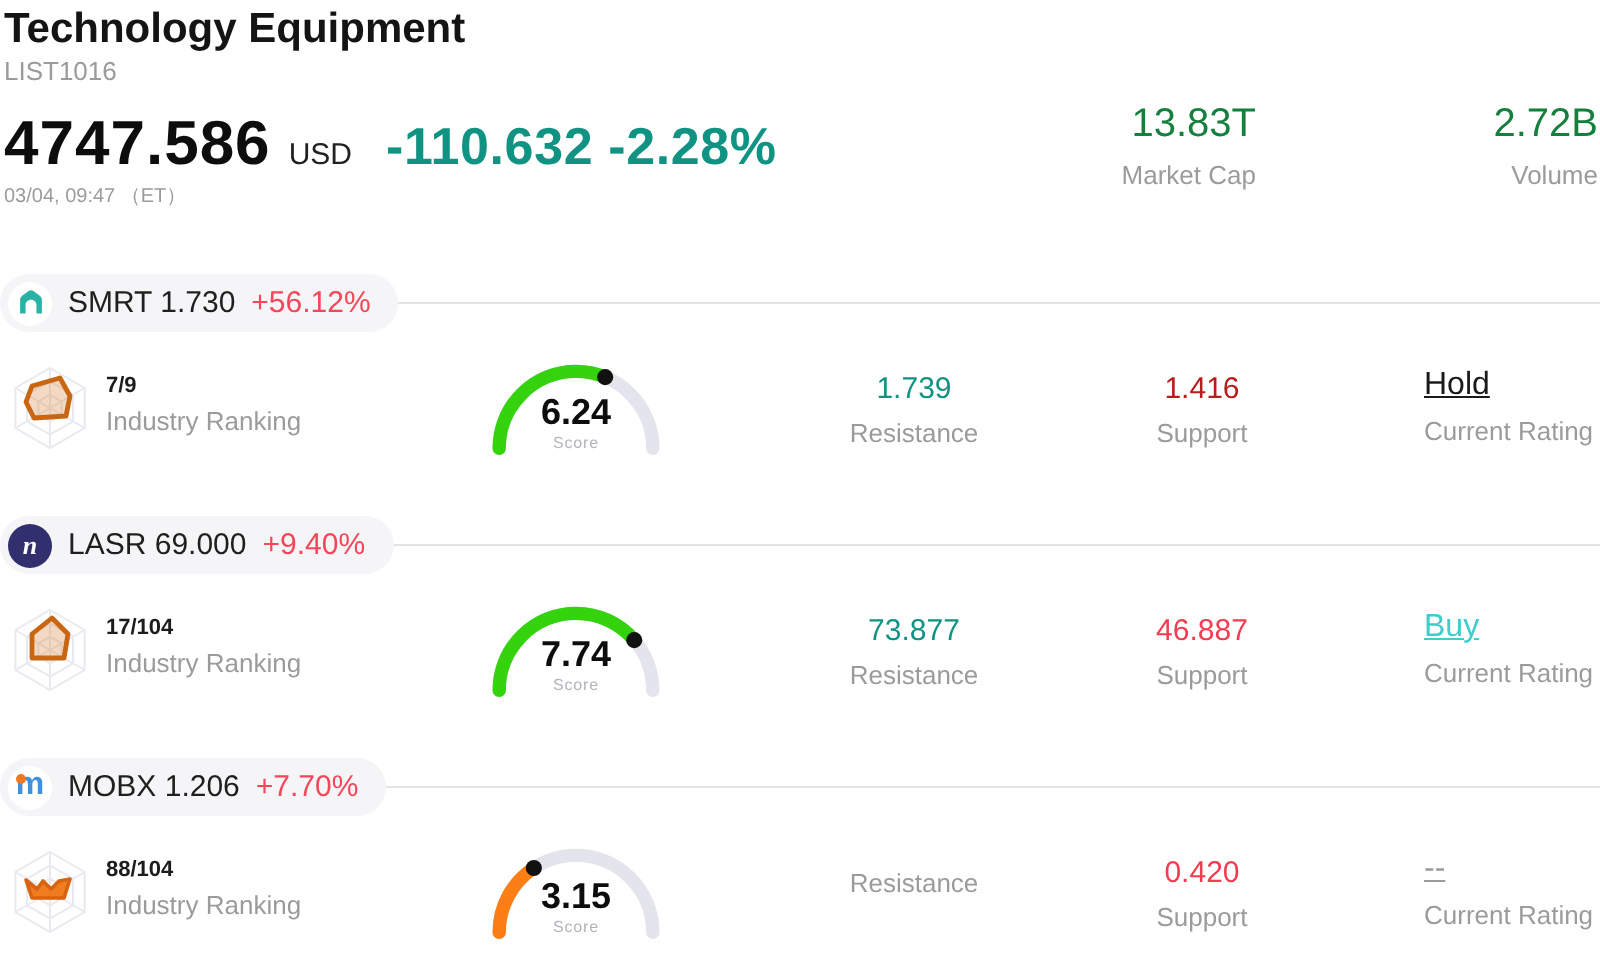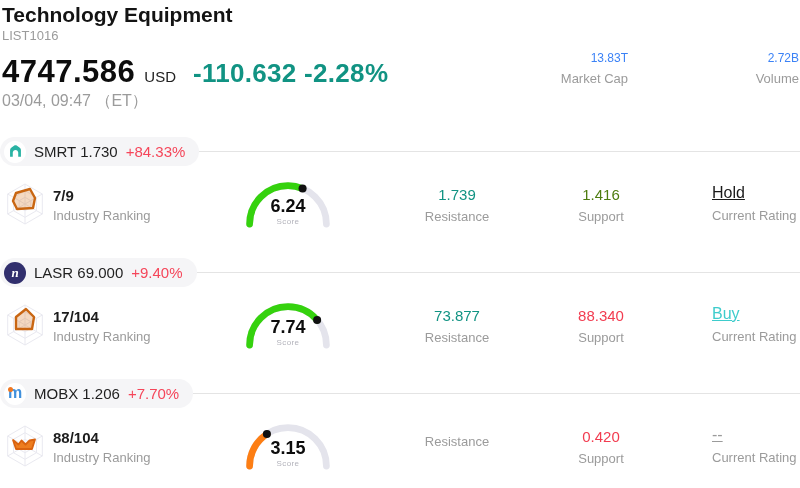--- a/index.html
+++ b/index.html
@@ -10,25 +10,25 @@
     color: #1a1a1a;
     overflow: hidden;
   }
   .header { position: relative; height: 137px; padding: 3px 18px 0 2px; }
   .title { font-size: 21px; font-weight: bold; color: #141414; line-height: 24px; }
   .subtitle { font-size: 13px; color: #9b9b9b; line-height: 16px; margin-top: 1px; }
   .price-row { display: flex; align-items: baseline; margin-top: 10px; height: 34px; }
   .price { font-size: 31px; font-weight: bold; color: #0d0d0d; letter-spacing: .5px; }
   .currency { font-size: 15px; color: #222; margin-left: 9px; }
   .change-main { font-size: 26px; font-weight: bold; letter-spacing: .3px; margin-left: 17px; }
-  .time { font-size: 16px; color: #9b9b9b; margin-top: 3px; }
+  .time { font-size: 10px; color: #9b9b9b; margin-top: 3px; }
   .stat { position: absolute; top: 51px; text-align: right; }
   .stat-mktcap { right: 172px; }
   .stat-volume { right: 1px; }
-  .stat .stat-value { font-size: 12px; color: #3b82f6; }
+  .stat .stat-value { font-size: 20px; color: #15803d; }
   .stat .stat-label { font-size: 13px; color: #9b9b9b; margin-top: 6px; }
 
   .pill-row { display: flex; align-items: center; height: 29px; }
   .pill {
     display: flex; align-items: center; gap: 8px;
     background: #f5f5f7; border-radius: 15px; height: 29px;
     padding: 0 14px 0 4px; flex: 0 0 auto; text-align: center;
   }
   .pill-icon {
     width: 22px; height: 22px; border-radius: 50%; background: #fff;
@@ -37,21 +37,21 @@
   }
   .pill-ticker { font-size: 15px; color: #1f1f1f; white-space: nowrap; }
   .pill-change { font-size: 15px; white-space: nowrap; }
   .divider { flex: 1; height: 1px; background: #e4e4e4; }
 
   .content-row { position: relative; height: 58px; margin: 13px 0 21px 0; }
 
   .rank-block { position: absolute; left: 4px; top: 2px; display: flex; gap: 7px; align-items: flex-start; }
   .rank-icon { width: 42px; height: 46px; flex: 0 0 auto; }
   .rank-text { padding-top: 6px; }
-  .rank-value { font-size: 15px; font-weight: 600; color: #1c1c1c; }
+  .rank-value { font-size: 11px; font-weight: 600; color: #1c1c1c; }
   .rank-label { font-size: 13px; color: #9b9b9b; margin-top: 4px; }
 
   .gauge-wrap { position: absolute; left: 240px; top: -3px; width: 96px; height: 60px; }
   .gauge-wrap svg { display: block; }
   .gauge-score { position: absolute; top: 20px; left: 0; width: 100%; text-align: center;
                  font-size: 18px; font-weight: bold; color: #0d0d0d; }
   .gauge-label { position: absolute; top: 41px; left: 0; width: 100%; text-align: center;
                  font-size: 8px; color: #b3b3bb; letter-spacing: .4px; }
 
   .level-col { position: absolute; top: 7px; text-align: center; width: 160px; }
@@ -101,21 +101,21 @@
     <div class="pill">
       <span class="pill-icon">
         <svg width="17" height="17" viewBox="0 0 20 20">
           <path fill="#2ab3a4" fill-rule="evenodd" d="M3.6 16.2 V8.4 c0-1.1 .52-2.1 1.4-2.75 L8.6 3 c.84-.62 1.96-.62 2.8 0 l3.6 2.65 c.88 .65 1.4 1.65 1.4 2.75 v7.8 Z
             M6.8 16.2 v-4.9 c0-1.8 1.43-3.2 3.2-3.2 s3.2 1.4 3.2 3.2 v4.9 Z"></path>
         </svg>
       </span>
       <span class="pill-ticker">
         <span>SMRT</span> <span>1.730</span>
       </span>
-      <span class="pill-change" style="color: rgb(245, 70, 90);">+84.33%</span>
+      <span class="pill-change" style="color: rgb(245, 70, 90);">+56.12%</span>
     </div>
     <div class="divider"></div>
   </div>
   <div class="content-row">
     <div class="rank-block">
       <svg class="rank-icon" viewBox="0 0 42 46">
         <g stroke="#e9e9f0" fill="none" stroke-width="1">
           <polygon points="21,3 38.3,13 38.3,33 21,43 3.7,33 3.7,13"></polygon>
           <polygon points="21,9.7 32.5,16.3 32.5,29.7 21,36.3 9.5,29.7 9.5,16.3"></polygon>
           <polygon points="21,16.3 26.8,19.7 26.8,26.3 21,29.7 15.2,26.3 15.2,19.7"></polygon>
@@ -135,21 +135,21 @@
         <circle class="gauge-dot" r="4.2" fill="#111" cx="65.19116382087205" cy="12.996911726621676"></circle>
       </svg>
       <div class="gauge-score">6.24</div>
       <div class="gauge-label">Score</div>
     </div>
     <div class="level-col level-res">
       <div class="level-value" style="color: rgb(17, 147, 131);">1.739</div>
       <div class="level-label">Resistance</div>
     </div>
     <div class="level-col level-sup">
-      <div class="level-value" style="color: #4d7c0f;">1.416</div>
+      <div class="level-value" style="color: #b91c1c;">1.416</div>
       <div class="level-label">Support</div>
     </div>
     <div class="rating-col">
       <div class="rating-value" style="color: rgb(26, 26, 26);">Hold</div>
       <div class="rating-label">Current Rating</div>
     </div>
   </div>
 </section>
 
 <section>
@@ -186,21 +186,21 @@
         <circle class="gauge-dot" r="4.2" fill="#111" cx="80.33447661154888" cy="23.92665098796485"></circle>
       </svg>
       <div class="gauge-score">7.74</div>
       <div class="gauge-label">Score</div>
     </div>
     <div class="level-col level-res">
       <div class="level-value" style="color: rgb(17, 147, 131);">73.877</div>
       <div class="level-label">Resistance</div>
     </div>
     <div class="level-col level-sup">
-      <div class="level-value" style="color: rgb(242, 60, 80);">88.340</div>
+      <div class="level-value" style="color: rgb(242, 60, 80);">46.887</div>
       <div class="level-label">Support</div>
     </div>
     <div class="rating-col">
       <div class="rating-value" style="color: rgb(62, 204, 204);">Buy</div>
       <div class="rating-label">Current Rating</div>
     </div>
   </div>
 </section>
 
 <section>

